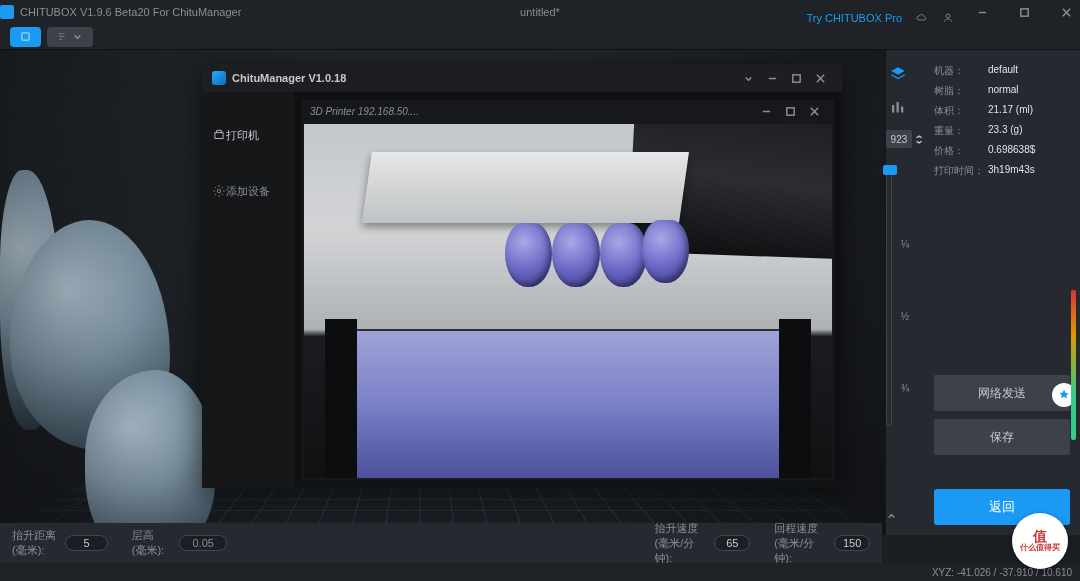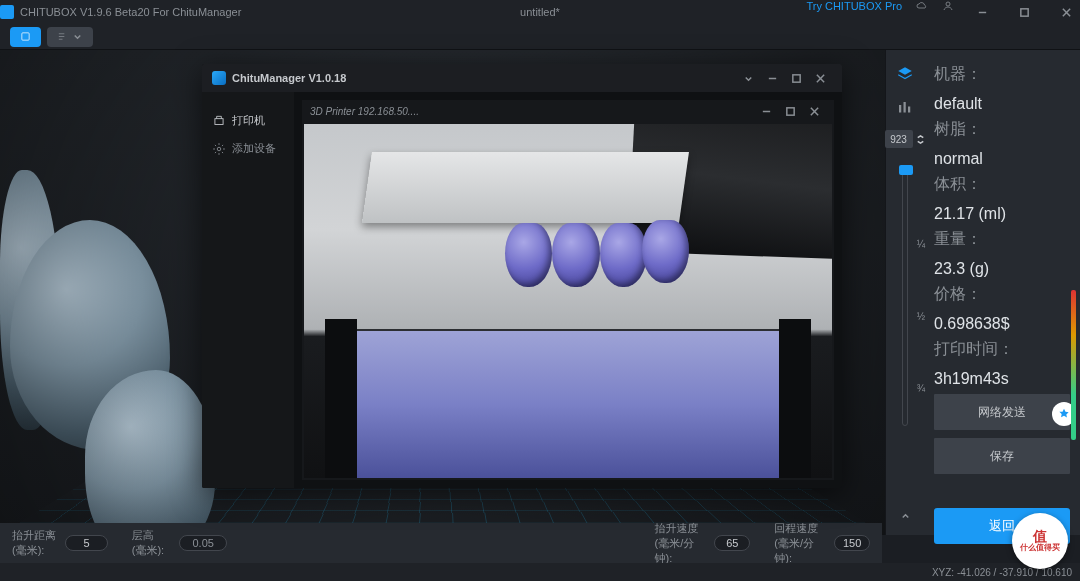--- a/index.html
+++ b/index.html
@@ -18,21 +18,21 @@
 }
 *{box-sizing:border-box;font-family:"Segoe UI","Microsoft YaHei",Arial,sans-serif;}
 html,body{margin:0;padding:0;width:1080px;height:581px;background:#000;overflow:hidden;}
 .app{position:relative;width:1080px;height:581px;background:var(--bg);color:var(--txt);font-size:12px;}
 
 
 .titlebar{height:24px;background:var(--titlebar);display:flex;align-items:center;padding:0 0;}
 .tb-logo{width:14px;height:14px;background:var(--accent);border-radius:2px;margin-right:6px;}
 .tb-title{color:var(--txt-dim);font-size:11px;}
 .tb-doc{position:absolute;left:50%;transform:translateX(-50%);font-size:11px;color:var(--txt-dim);}
-.tb-right{margin-left:auto;display:flex;align-items:flex-start;gap:14px;}
+.tb-right{margin-left:auto;display:flex;align-items:flex-end;gap:14px;}
 .tb-pro{color:var(--accent);font-size:11px;cursor:pointer;}
 .tb-ico{width:12px;height:12px;display:inline-flex;align-items:center;justify-content:center;color:var(--txt-dim);}
 .tb-ico svg{width:12px;height:12px;stroke:currentColor;fill:none;stroke-width:1.6;}
 .win-btn{width:28px;height:24px;display:flex;align-items:center;justify-content:center;color:var(--txt-dim);}
 
 
 .toolbar{height:26px;background:var(--titlebar);display:flex;align-items:center;padding:0 10px;gap:6px;border-bottom:1px solid #101215;}
 .tool-pill{height:20px;border-radius:4px;display:flex;align-items:center;padding:0 10px;}
 .pill-active{background:var(--accent);color:#fff;}
 .pill-grey{background:var(--btn);color:var(--txt-dim);}
@@ -50,33 +50,33 @@
   transform:perspective(520px) rotateX(62deg);transform-origin:50% 100%;
   filter:blur(.2px);
 }
 .blob{position:absolute;background:radial-gradient(circle at 35% 30%,#bcd0de 0%,#88a0b0 40%,#4c616f 75%,#2a3740 100%);filter:blur(.3px);}
 .b1{left:10px;top:170px;width:160px;height:230px;border-radius:50% 50% 45% 55%/55% 60% 40% 45%;}
 .b2{left:85px;top:320px;width:130px;height:190px;border-radius:60% 50% 55% 45%/50% 55% 45% 50%;}
 .b3{left:0px;top:120px;width:60px;height:260px;border-radius:40% 60% 50% 50%;}
 
 
 .rside{width:195px;background:var(--bg2);display:flex;border-left:1px solid #14161a;}
-.rside .rail{width:38px;display:flex;flex-direction:column;align-items:center;padding-top:12px;gap:10px;}
+.rside .rail{width:38px;display:flex;flex-direction:column;padding-top:12px;gap:10px;}
 .rail-ico{width:24px;height:24px;display:flex;align-items:center;justify-content:center;color:var(--accent);}
 .rail-ico svg{width:18px;height:18px;fill:currentColor;}
 .rail-num{width:28px;height:18px;background:var(--btn);border-radius:2px;color:var(--txt);font-size:10px;display:flex;align-items:center;justify-content:center;}
 .slider{width:6px;height:260px;margin-top:8px;border:1px solid var(--border);border-radius:3px;position:relative;}
 .slider::after{content:"¼";position:absolute;right:-18px;top:72px;color:var(--txt-dim);font-size:10px;}
 .slider .tick2{position:absolute;right:-18px;top:144px;color:var(--txt-dim);font-size:10px;}
 .slider .tick3{position:absolute;right:-18px;top:216px;color:var(--txt-dim);font-size:10px;}
 .slider-handle{position:absolute;top:-2px;left:-4px;width:14px;height:10px;background:var(--accent);border-radius:2px;}
 .rail .chev{color:var(--txt-dim);margin-top:auto;margin-bottom:10px;}
 
 .info{flex:1;display:flex;flex-direction:column;padding:14px 10px 10px;gap:6px;}
-.info .row{display:flex;gap:10px;font-size:16px;color:var(--txt);flex-direction:column;}
+.info .row{display:flex;gap:2px;font-size:10px;color:var(--txt);}
 .info .lab{color:var(--txt-dim);min-width:52px;}
 .info .val{color:#dfe3e7;}
 .info-buttons{margin-top:auto;display:flex;flex-direction:column;gap:8px;align-items:stretch;position:relative;}
 .btn-grey{height:36px;background:var(--btn);border:none;border-radius:1px;color:var(--txt);font-size:12px;cursor:pointer;}
 .btn-blue{height:36px;background:var(--accent);border:none;border-radius:3px;color:#fff;font-size:13px;cursor:pointer;margin-top:26px;}
 .badge{position:absolute;right:-6px;top:8px;width:24px;height:24px;background:#fff;border-radius:50%;display:flex;align-items:center;justify-content:center;}
 .badge svg{width:14px;height:14px;fill:var(--accent);}
 .rside .level{position:absolute;right:4px;top:240px;width:5px;height:150px;background:linear-gradient(180deg,#d33 0%,#d90 30%,#3c8 70%,#3c8 100%);border-radius:2px;}
 
 
@@ -91,21 +91,21 @@
 
 
 .modal{position:absolute;left:202px;top:64px;width:640px;height:424px;background:var(--dark);border-radius:2px;box-shadow:0 6px 30px rgba(0,0,0,.6);display:flex;flex-direction:column;overflow:hidden;}
 .m-title{height:28px;display:flex;align-items:center;padding:0 10px;background:#1c1e22;color:var(--txt);}
 .m-logo{width:14px;height:14px;border-radius:3px;background:linear-gradient(135deg,#2aa8f7,#0a6ec2);margin-right:6px;}
 .m-title-txt{font-size:11px;font-weight:600;}
 .m-title .spacer{flex:1;}
 .m-ctrl{width:24px;height:20px;display:flex;align-items:center;justify-content:center;color:var(--txt-dim);}
 .m-body{flex:1;display:flex;}
 .m-side{width:92px;background:var(--dark);padding:8px 0;display:flex;flex-direction:column;}
-.m-item{height:28px;display:flex;align-items:flex-end;gap:6px;padding:0 10px;color:var(--txt-dim);font-size:11px;cursor:pointer;}
+.m-item{height:28px;display:flex;align-items:flex-start;padding:0 10px;color:var(--txt-dim);font-size:11px;cursor:pointer;margin-top:28px;}
 .m-item svg{width:14px;height:14px;fill:none;stroke:currentColor;stroke-width:1.5;}
 .m-item.active{color:var(--txt);}
 .m-content{flex:1;background:#0f1113;padding:8px;}
 
 
 .cam{width:100%;height:100%;background:#16181b;display:flex;flex-direction:column;}
 .cam-title{height:22px;display:flex;align-items:center;padding:0 8px;color:var(--txt-dim);font-size:10px;font-style:italic;}
 .cam-title .spacer{flex:1;}
 .cam-view{flex:1;margin:2px;position:relative;overflow:hidden;background:linear-gradient(180deg,#c5c8cb 0%,#d2d4d6 30%,#aeb1b4 58%,#1a1c1f 60%,#101113 100%);}
 .cw{position:absolute;}

